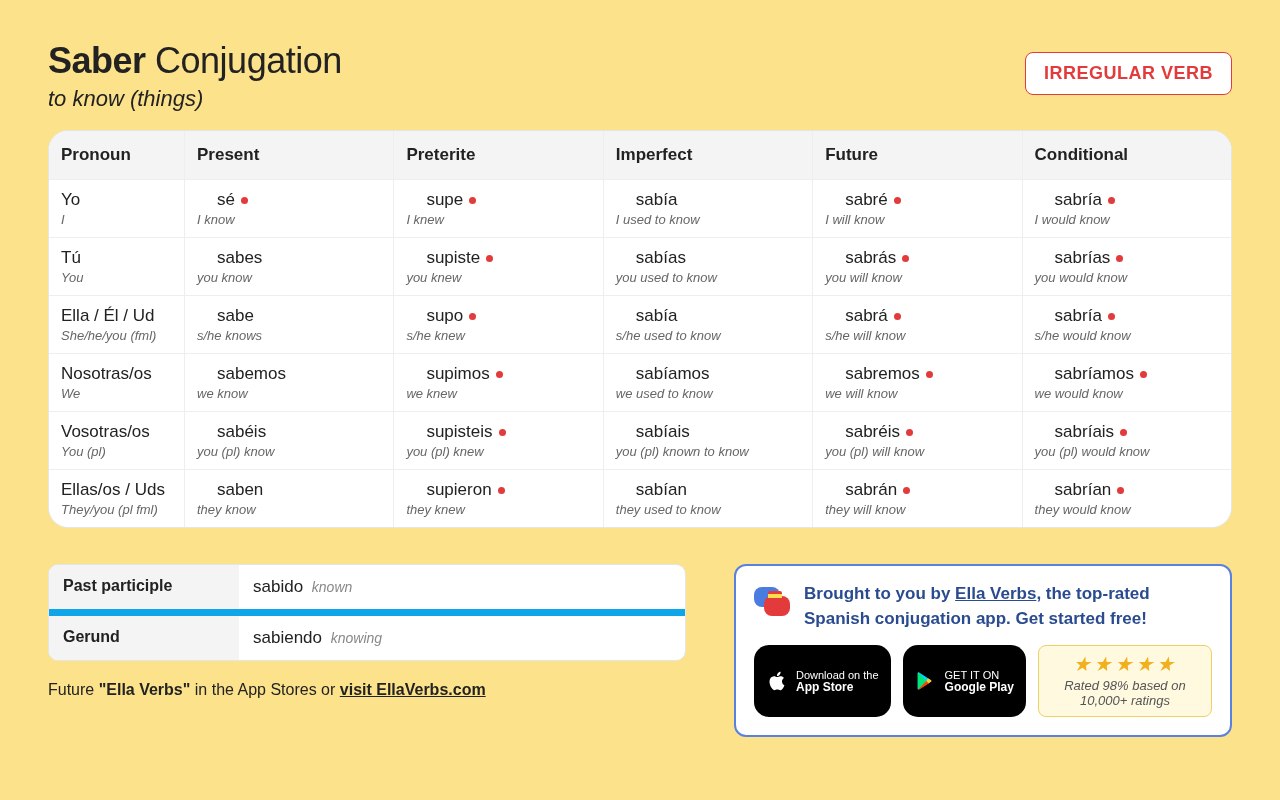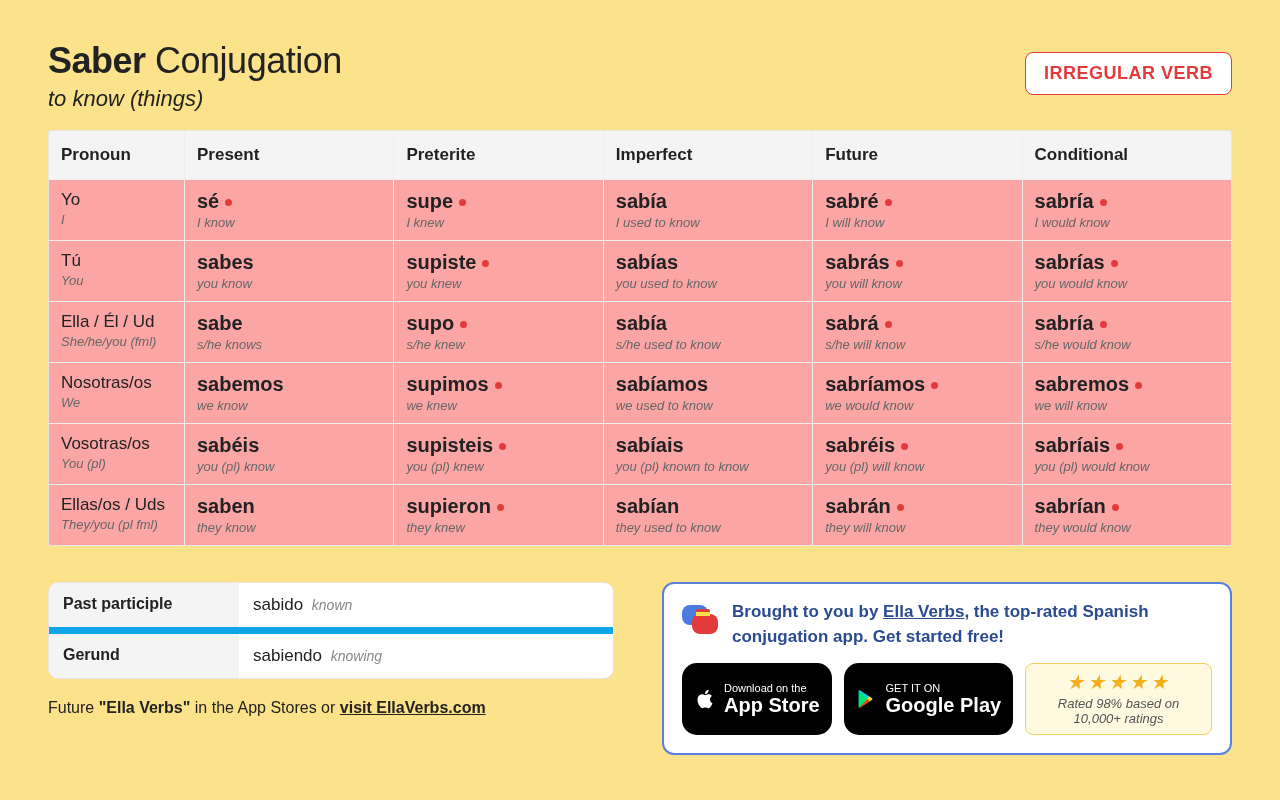--- a/index.html
+++ b/index.html
@@ -25,33 +25,33 @@
     color: #e33b3b;
     font-weight: 700;
     font-size: 18px;
     padding: 10px 18px;
     border-radius: 8px;
     letter-spacing: 0.5px;
     margin-top: 12px;
   }
 
   .conjugation-table {
-    background: #fca5a5;
-    border-radius: 2px;
+    background: #ffffff;
+    border-radius: 20px;
     overflow: hidden;
     border: 1px solid #e5e5e5;
   }
 
   .ct-row { display: grid; grid-template-columns: 135px repeat(5, 1fr); }
   .ct-header .ct-cell { background: #f4f4f4; font-weight: 600; font-size: 17px; padding: 14px 12px; }
   .ct-cell { padding: 10px 12px; border-left: 1px solid #eee; border-top: 1px solid #eee; }
   .ct-row .ct-cell:first-child { border-left: none; }
   .ct-header .ct-cell { border-top: none; }
 
-  .form { font-size: 20px; font-weight: 700; }
+  .form { font-size: 17px; font-weight: 400; margin-left: 20px; }
   .form.main { color: #222; }
   .gloss { font-size: 13px; font-style: italic; color: #666; margin-top: 2px; display:block; }
   .pronoun-main { font-size: 17px; color:#222; }
   .pronoun-gloss { font-size: 13px; font-style: italic; color: #666; margin-top: 2px; display:block; }
 
   .dot::after {
     content: "";
     display: inline-block;
     width: 7px; height: 7px;
     background: #e33b3b;
@@ -75,21 +75,21 @@
   .pt-cell { padding: 12px 14px; }
   .pt-cell.label { background: #f4f4f4; font-weight: 600; font-size: 16px; }
   .pt-cell.value { font-size: 17px; }
   .pt-cell.value .gloss-inline { font-size: 14px; font-style: italic; color: #888; margin-left: 4px; }
 
   .search-line { margin-top: 20px; font-size: 16px; }
   .search-line .bold { font-weight: 700; }
   .search-line .link { text-decoration: underline; cursor: pointer; }
 
   .promo {
-    width: 570px;
+    width: 498px;
     background: #fff;
     border: 2px solid #5a80e0;
     border-radius: 12px;
     padding: 16px 18px 18px 18px;
   }
   .promo-top { display: flex; gap: 12px; align-items: flex-start; }
   .promo-icon {
     width: 38px; height: 38px; flex-shrink: 0; position: relative;
   }
   .promo-icon .bubble1 {
@@ -105,21 +105,21 @@
   }
   .promo-text { font-size: 17px; font-weight: 600; color: #2a4b8f; line-height: 1.45; }
   .promo-text .ev-link { text-decoration: underline; cursor:pointer; }
 
   .promo-bottom { display: flex; gap: 12px; margin-top: 14px; align-items: stretch; }
   .store-badge {
     background: #000; color: #fff; border-radius: 15px; padding: 8px 12px;
     display: flex; align-items: center; gap: 8px; cursor: pointer;
     font-size: 11px; line-height: 1.1; min-width: 115px;
   }
-  .store-badge .big { font-size: 20px; font-weight: 600; display:block; }
+  .store-badge .big { font-size: 12px; font-weight: 600; display:block; }
   .store-badge svg { width: 22px; height: 22px; fill: #fff; flex-shrink:0; }
 
   .rating-box {
     flex: 1;
     border: 1px solid #f0d060;
     background: #fff9e0;
     border-radius: 8px;
     text-align: center;
     padding: 6px 10px 8px 10px;
     font-size: 13px; font-style: italic; color: #555;
@@ -172,22 +172,22 @@
         <div class="ct-cell"><span class="form main dot">supo</span><span class="gloss">s/he knew</span></div>
         <div class="ct-cell"><span class="form main">sabía</span><span class="gloss">s/he used to know</span></div>
         <div class="ct-cell"><span class="form main dot">sabrá</span><span class="gloss">s/he will know</span></div>
         <div class="ct-cell"><span class="form main dot">sabría</span><span class="gloss">s/he would know</span></div>
       </div>
       <div class="ct-row">
         <div class="ct-cell"><span class="pronoun-main">Nosotras/os</span><span class="pronoun-gloss">We</span></div>
         <div class="ct-cell"><span class="form main">sabemos</span><span class="gloss">we know</span></div>
         <div class="ct-cell"><span class="form main dot">supimos</span><span class="gloss">we knew</span></div>
         <div class="ct-cell"><span class="form main">sabíamos</span><span class="gloss">we used to know</span></div>
+        <div class="ct-cell"><span class="form main dot">sabremos</span><span class="gloss">we will know</span></div>
         <div class="ct-cell"><span class="form main dot">sabríamos</span><span class="gloss">we would know</span></div>
-        <div class="ct-cell"><span class="form main dot">sabremos</span><span class="gloss">we will know</span></div>
       </div>
       <div class="ct-row">
         <div class="ct-cell"><span class="pronoun-main">Vosotras/os</span><span class="pronoun-gloss">You (pl)</span></div>
         <div class="ct-cell"><span class="form main">sabéis</span><span class="gloss">you (pl) know</span></div>
         <div class="ct-cell"><span class="form main dot">supisteis</span><span class="gloss">you (pl) knew</span></div>
         <div class="ct-cell"><span class="form main">sabíais</span><span class="gloss">you (pl) known to know</span></div>
         <div class="ct-cell"><span class="form main dot">sabréis</span><span class="gloss">you (pl) will know</span></div>
         <div class="ct-cell"><span class="form main dot">sabríais</span><span class="gloss">you (pl) would know</span></div>
       </div>
       <div class="ct-row">

